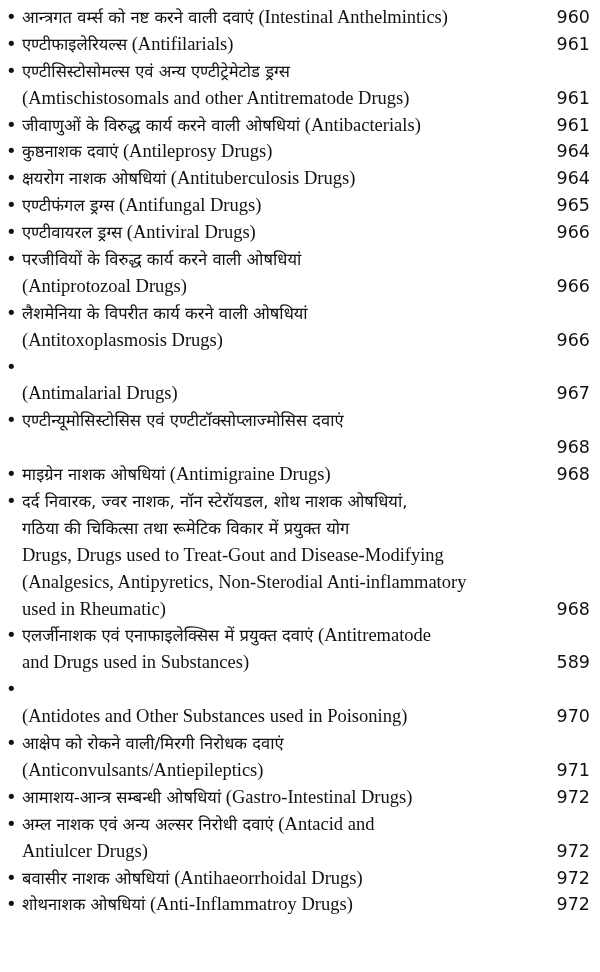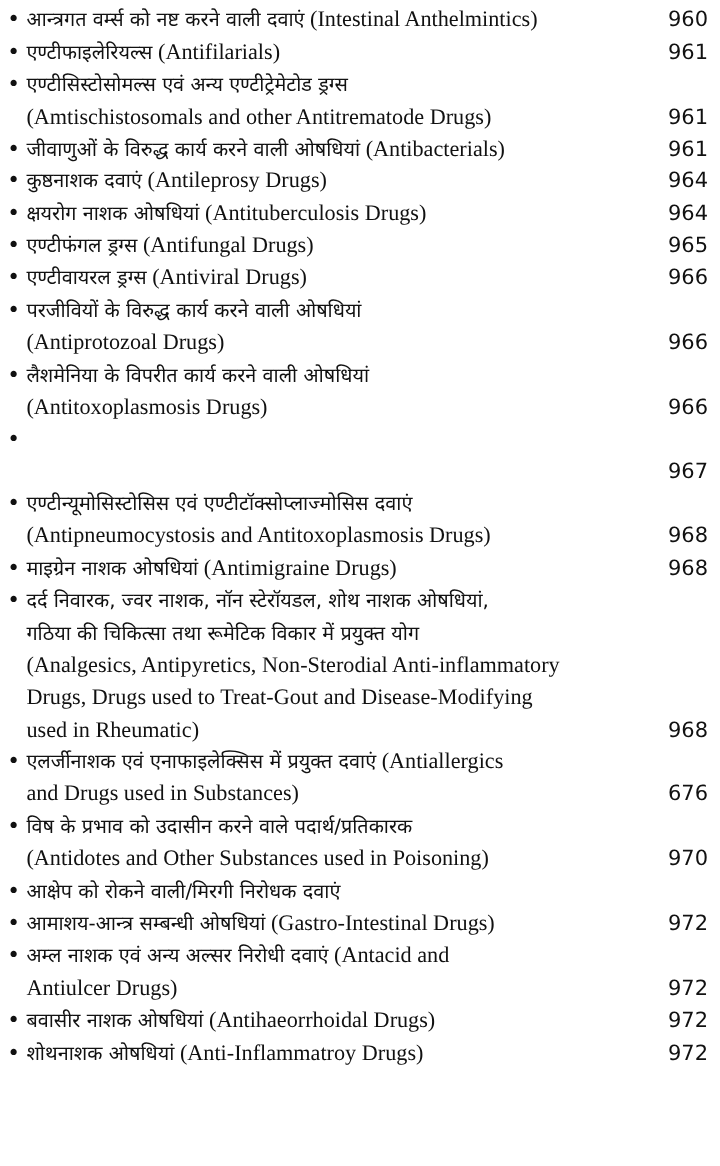--- a/index.html
+++ b/index.html
@@ -88,46 +88,47 @@
     <div class="entry">
       <div class="line"><span class="bullet">•</span><span class="hi">परजीवियों के विरुद्ध कार्य करने वाली ओषधियां</span></div>
       <div class="line"><span class="en">(Antiprotozoal Drugs)</span><span class="page-num">966</span></div>
     </div>
     <div class="entry">
       <div class="line"><span class="bullet">•</span><span class="hi">लैशमेनिया के विपरीत कार्य करने वाली ओषधियां</span></div>
       <div class="line"><span class="en">(Antitoxoplasmosis Drugs)</span><span class="page-num">966</span></div>
     </div>
     <div class="entry">
       <div class="line"><span class="bullet">•</span></div>
-      <div class="line"><span class="page-num">967</span></div>
+      <div class="line"><span class="en">(Antimalarial Drugs)</span><span class="page-num">967</span></div>
     </div>
     <div class="entry">
       <div class="line"><span class="bullet">•</span><span class="hi">एण्टीन्यूमोसिस्टोसिस एवं एण्टीटॉक्सोप्लाज्मोसिस दवाएं</span></div>
-      <div class="line"><span class="en">(Antipneumocystosis and Antitoxoplasmosis Drugs)</span><span class="page-num">968</span></div>
+      <div class="line"><span class="page-num">968</span></div>
     </div>
     <div class="entry">
       <div class="line"><span class="bullet">•</span><span class="hi">माइग्रेन नाशक ओषधियां</span> <span class="en">(Antimigraine Drugs)</span><span class="page-num">968</span></div>
     </div>
     <div class="entry">
       <div class="line"><span class="bullet">•</span><span class="hi">दर्द निवारक, ज्वर नाशक, नॉन स्टेरॉयडल, शोथ नाशक ओषधियां,</span></div>
       <div class="line"><span class="hi">गठिया की चिकित्सा तथा रूमेटिक विकार में प्रयुक्त योग</span></div>
+      <div class="line"><span class="en">Drugs, Drugs used to Treat-Gout and Disease-Modifying</span></div>
       <div class="line"><span class="en">(Analgesics, Antipyretics, Non-Sterodial Anti-inflammatory</span></div>
-      <div class="line"><span class="en">Drugs, Drugs used to Treat-Gout and Disease-Modifying</span></div>
       <div class="line"><span class="en">used in Rheumatic)</span><span class="page-num">968</span></div>
     </div>
     <div class="entry">
-      <div class="line"><span class="bullet">•</span><span class="hi">एलर्जीनाशक एवं एनाफाइलेक्सिस में प्रयुक्त दवाएं</span> <span class="en">(Antiallergics</span></div>
-      <div class="line"><span class="en">and Drugs used in Substances)</span><span class="page-num">676</span></div>
+      <div class="line"><span class="bullet">•</span><span class="hi">एलर्जीनाशक एवं एनाफाइलेक्सिस में प्रयुक्त दवाएं</span> <span class="en">(Antitrematode</span></div>
+      <div class="line"><span class="en">and Drugs used in Substances)</span><span class="page-num">589</span></div>
     </div>
     <div class="entry">
-      <div class="line"><span class="bullet">•</span><span class="hi">विष के प्रभाव को उदासीन करने वाले पदार्थ/प्रतिकारक</span></div>
+      <div class="line"><span class="bullet">•</span></div>
       <div class="line"><span class="en">(Antidotes and Other Substances used in Poisoning)</span><span class="page-num">970</span></div>
     </div>
     <div class="entry">
       <div class="line"><span class="bullet">•</span><span class="hi">आक्षेप को रोकने वाली/मिरगी निरोधक दवाएं</span></div>
+      <div class="line"><span class="en">(Anticonvulsants/Antiepileptics)</span><span class="page-num">971</span></div>
     </div>
     <div class="entry">
       <div class="line"><span class="bullet">•</span><span class="hi">आमाशय-आन्त्र सम्बन्धी ओषधियां</span> <span class="en">(Gastro-Intestinal Drugs)</span><span class="page-num">972</span></div>
     </div>
     <div class="entry">
       <div class="line"><span class="bullet">•</span><span class="hi">अम्ल नाशक एवं अन्य अल्सर निरोधी दवाएं</span> <span class="en">(Antacid and</span></div>
       <div class="line"><span class="en">Antiulcer Drugs)</span><span class="page-num">972</span></div>
     </div>
     <div class="entry">
       <div class="line"><span class="bullet">•</span><span class="hi">बवासीर नाशक ओषधियां</span> <span class="en">(Antihaeorrhoidal Drugs)</span><span class="page-num">972</span></div>

